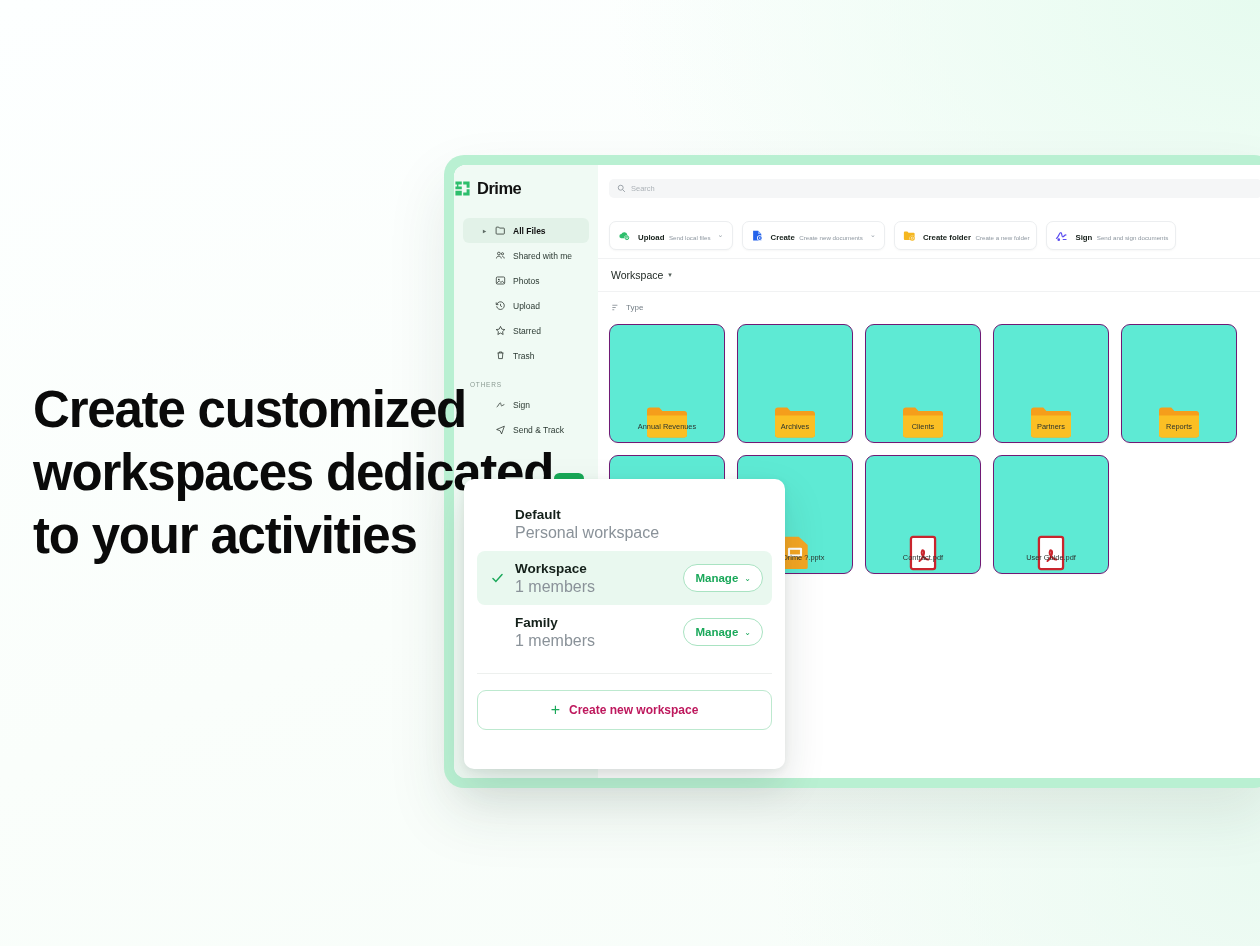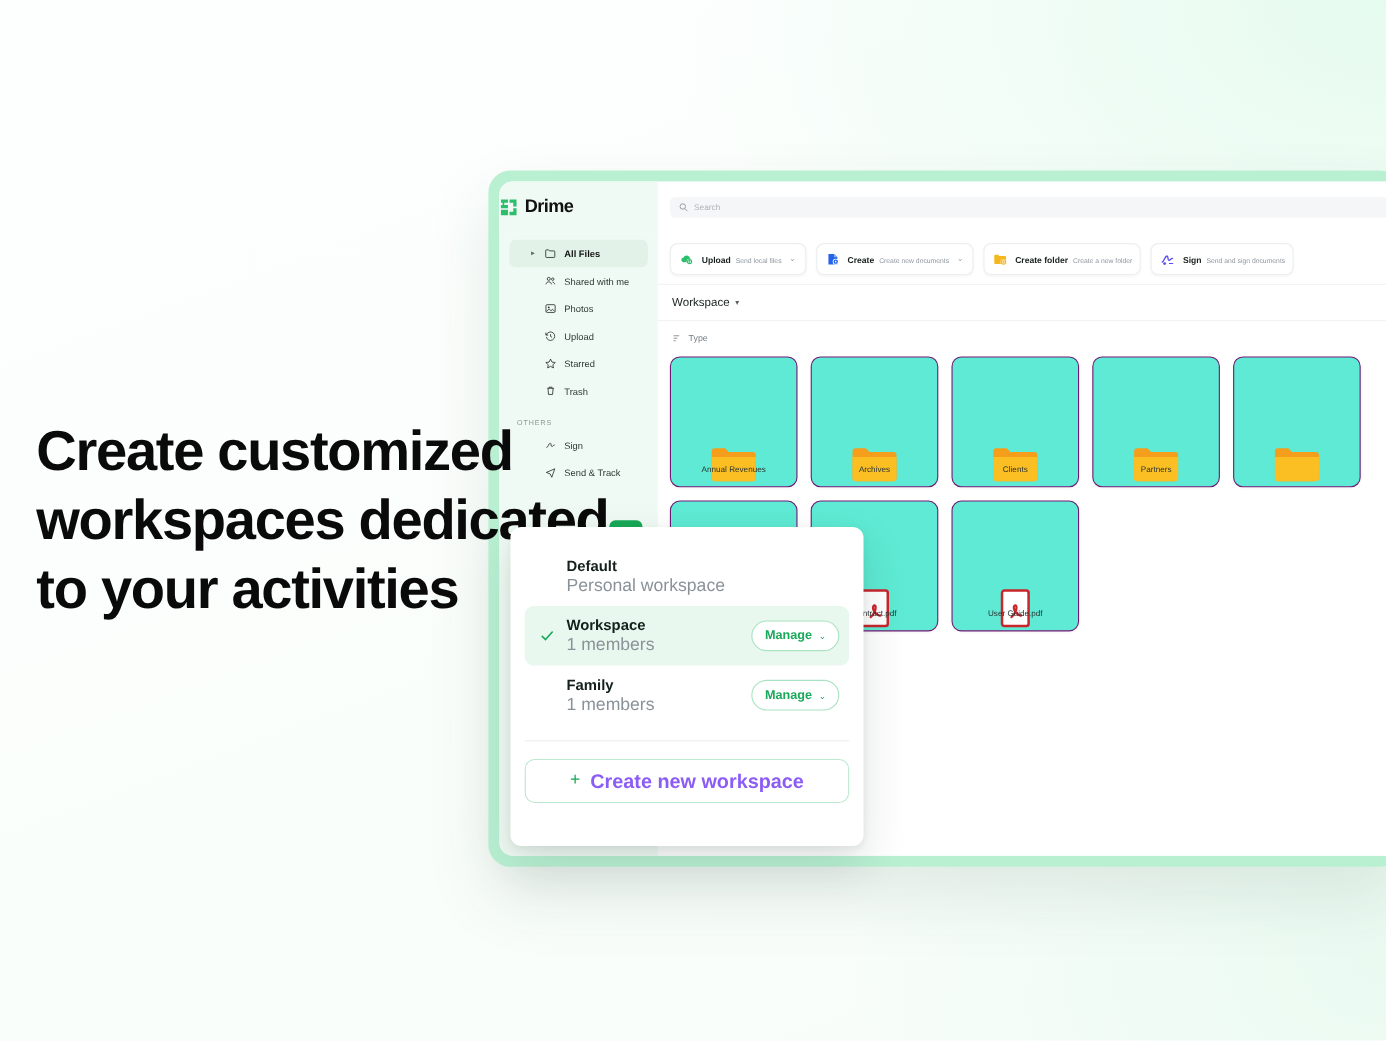--- a/index.html
+++ b/index.html
@@ -254,21 +254,21 @@
   #create-ws {
     margin: 16px 0 0 0;
     height: 40px;
     border: 1px solid #bde9cf;
     border-radius: 9px;
     background: #fff;
     display: flex; align-items: center; justify-content: center;
     gap: 9px;
   }
   #create-ws .plus { font-size: 16px; color: #1aa85a; font-weight: 400; line-height: 1; }
-  #create-ws .cw-label { font-size: 18px; font-weight: 700; color: #8b5cf6; }
+  #create-ws .cw-label { font-size: 12px; font-weight: 700; color: #be185d; }
 </style>
 </head>
 <body>
 
 <div id="bg-tint"></div>
 
 <div id="app-frame">
   <div id="app-window">
 
     <div id="topbar">
@@ -472,20 +472,29 @@
           </div>
           <div class="tile">
             <span class="tile-icon">
               <svg viewBox="0 0 44 36" width="44" height="36">
                 <path d="M2 6.4A3 3 0 0 1 5 3.4h9.2l3.2 3.6H39a3 3 0 0 1 3 3v20.6a3 3 0 0 1-3 3H5a3 3 0 0 1-3-3z" fill="#f59e1b"></path>
                 <path d="M2 11.4h40v19.2a3 3 0 0 1-3 3H5a3 3 0 0 1-3-3z" fill="#fbbf24"></path>
               </svg>
             </span>
             <span class="tile-name">Partners</span>
           </div>
+          <div class="tile">
+            <span class="tile-icon">
+              <svg viewBox="0 0 44 36" width="44" height="36">
+                <path d="M2 6.4A3 3 0 0 1 5 3.4h9.2l3.2 3.6H39a3 3 0 0 1 3 3v20.6a3 3 0 0 1-3 3H5a3 3 0 0 1-3-3z" fill="#f59e1b"></path>
+                <path d="M2 11.4h40v19.2a3 3 0 0 1-3 3H5a3 3 0 0 1-3-3z" fill="#fbbf24"></path>
+              </svg>
+            </span>
+            <span class="tile-name">Reports</span>
+          </div>
 
           <div class="tile">
             <span class="tile-icon">
               <svg viewBox="0 0 44 36" width="44" height="36">
                 <path d="M2 6.4A3 3 0 0 1 5 3.4h9.2l3.2 3.6H39a3 3 0 0 1 3 3v20.6a3 3 0 0 1-3 3H5a3 3 0 0 1-3-3z" fill="#f59e1b"></path>
                 <path d="M2 11.4h40v19.2a3 3 0 0 1-3 3H5a3 3 0 0 1-3-3z" fill="#fbbf24"></path>
               </svg>
             </span>
             <span class="tile-name"></span>
           </div>

